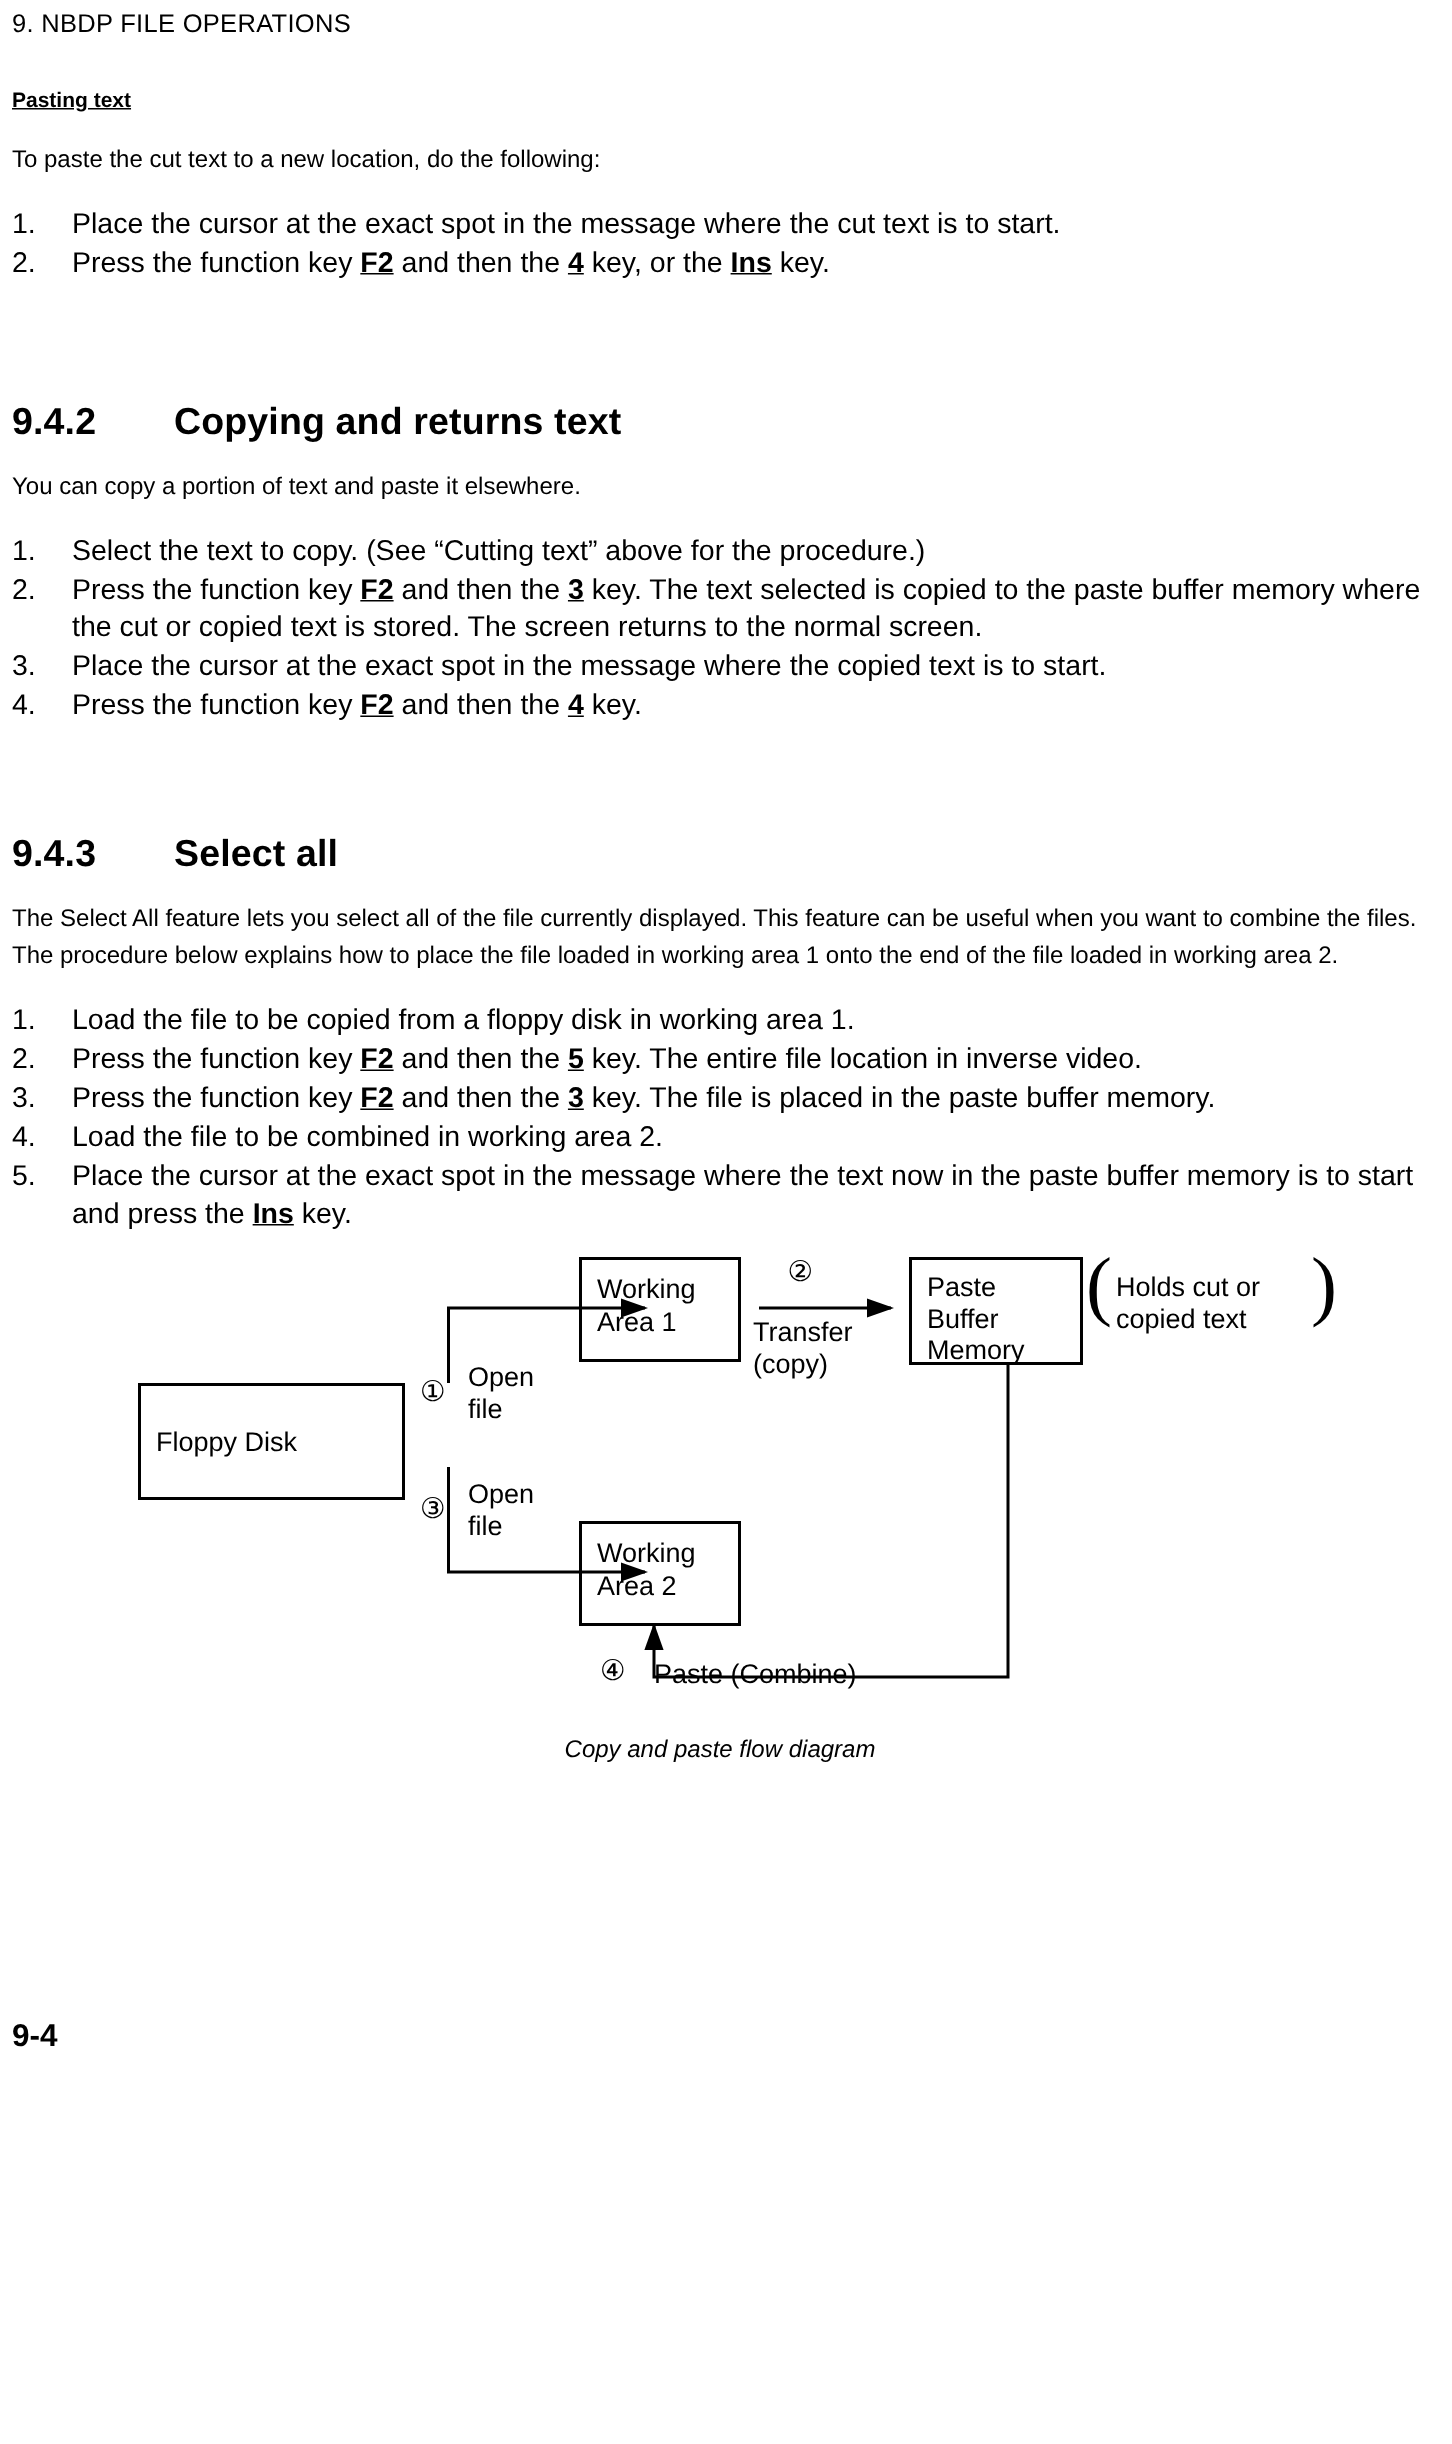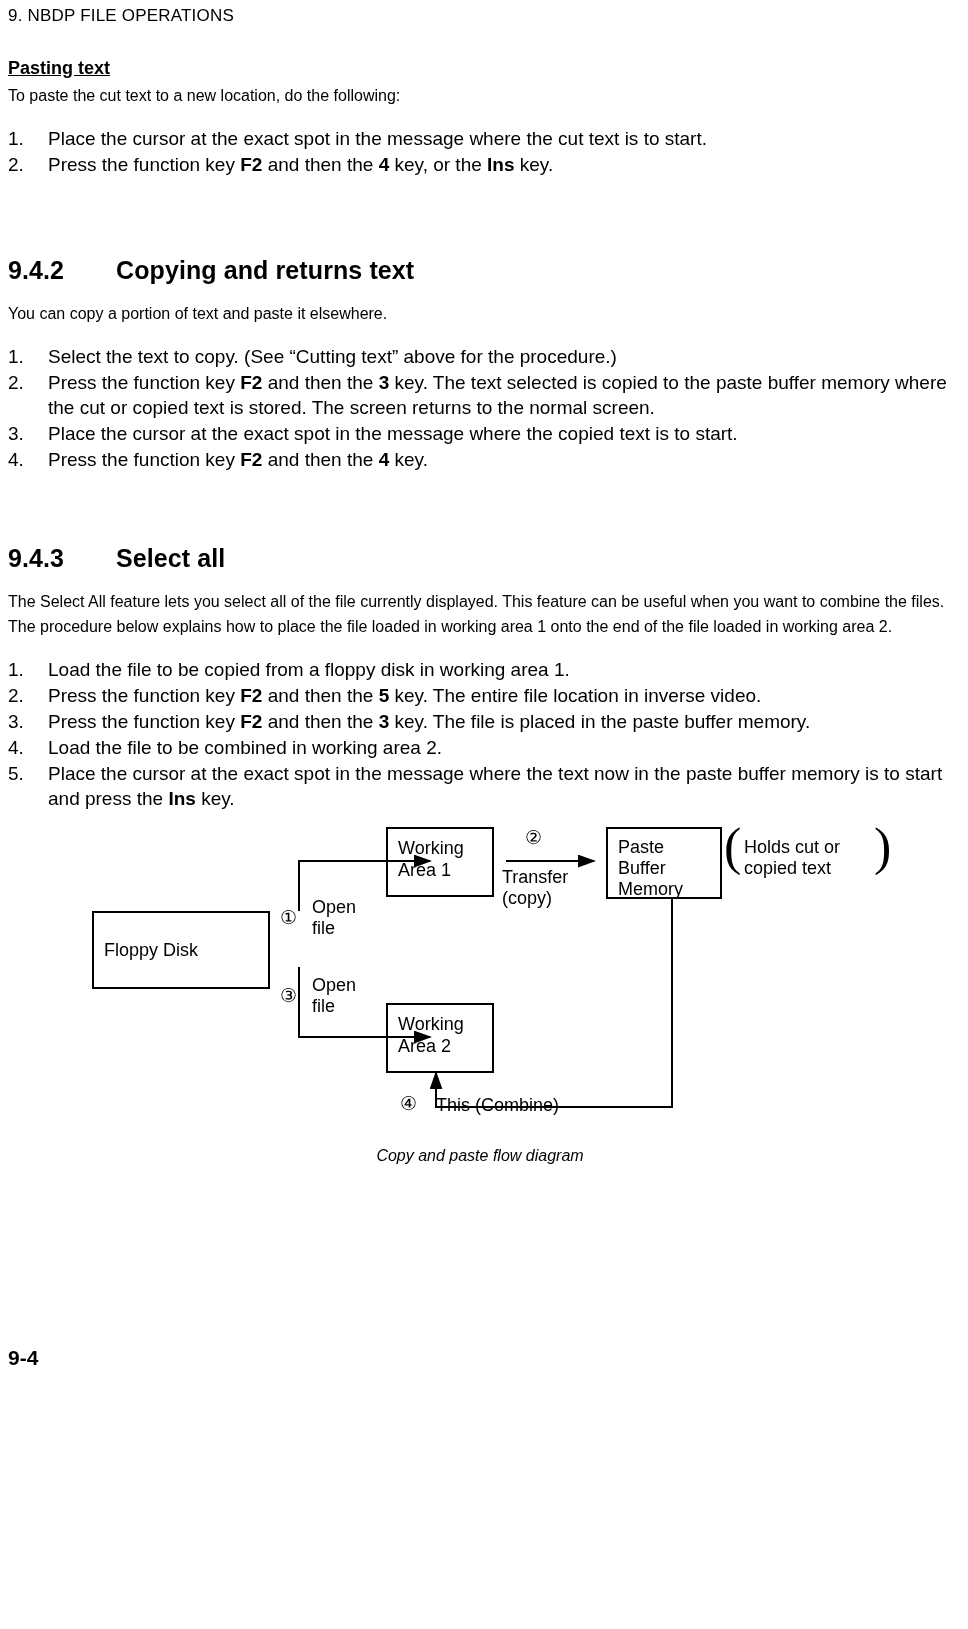--- a/index.html
+++ b/index.html
@@ -28,24 +28,24 @@
     font-size: 17px;
     letter-spacing: 0.2px;
   }
   .content {
     position: absolute;
     left: 8px;
     top: 58px;
     width: 944px;
   }
   .sec-head-underline {
-    font-size: 18px;
+    font-size: 14px;
     font-weight: bold;
     text-decoration: underline;
-    margin: 0 0 4px 0;
+    margin: 0 0 20px 0;
   }
   p.body {
     font-size: 16px;
     line-height: 25px;
     margin: 0 0 18px 0;
   }
   .h2 {
     font-size: 25px;
     font-weight: bold;
     margin: 34px 0 16px 0;
@@ -69,21 +69,21 @@
     margin-bottom: 1px;
   }
   ol.numlist > li .marker {
     position: absolute;
     left: 0;
     top: 0;
     width: 30px;
   }
   .spacer-sm { height: 17px; }
   .spacer-md { height: 24px; }
-  b { font-weight: bold; }
+  b { font-weight: bold; text-decoration: underline; }
 
   
   .diagram {
     position: relative;
     width: 944px;
     height: 330px;
     margin-top: 4px;
   }
   .dbox {
     position: absolute;
@@ -224,21 +224,21 @@
       <div class="circnum" style="left:517px; top:12px;">②</div>
       <div class="circnum" style="left:272px; top:170px;">③</div>
       <div class="circnum" style="left:392px; top:278px;">④</div>
 
       <div class="dlabel" style="left:304px; top:82px; white-space:pre-line;">Open
 file</div>
       <div class="dlabel" style="left:304px; top:160px; white-space:pre-line;">Open
 file</div>
       <div class="dlabel" style="left:494px; top:52px; white-space:pre-line;">Transfer
 (copy)</div>
-      <div class="dlabel" style="left:428px; top:280px;">This (Combine)</div>
+      <div class="dlabel" style="left:428px; top:280px;">Paste (Combine)</div>
 
       <div class="paren" style="left:716px; top:6px;">(</div>
       <div class="dlabel" style="left:736px; top:22px; white-space:pre-line;">Holds cut or
 copied text</div>
       <div class="paren" style="left:866px; top:6px;">)</div>
 
       <div class="caption">Copy and paste flow diagram</div>
     </div>
 
   </div>

